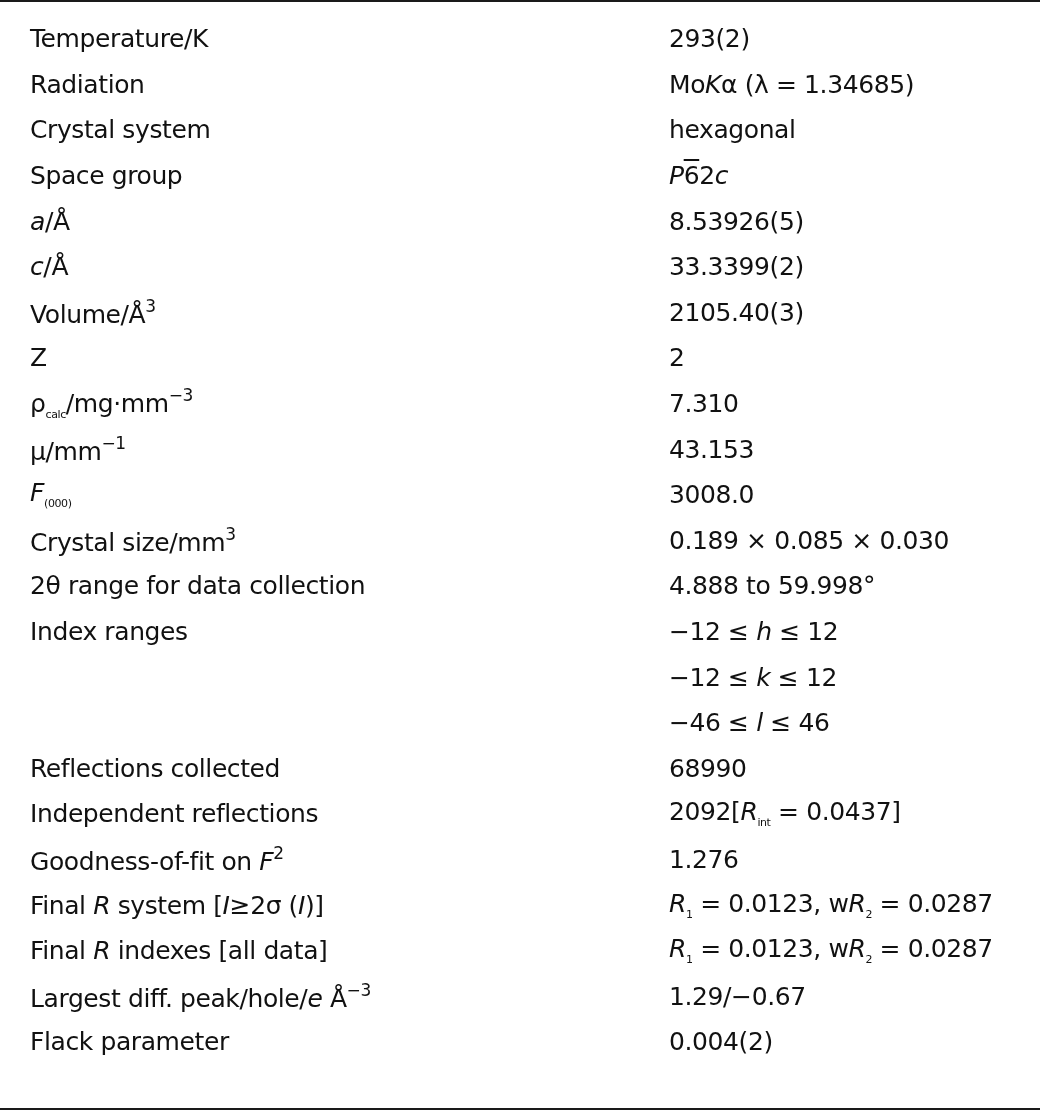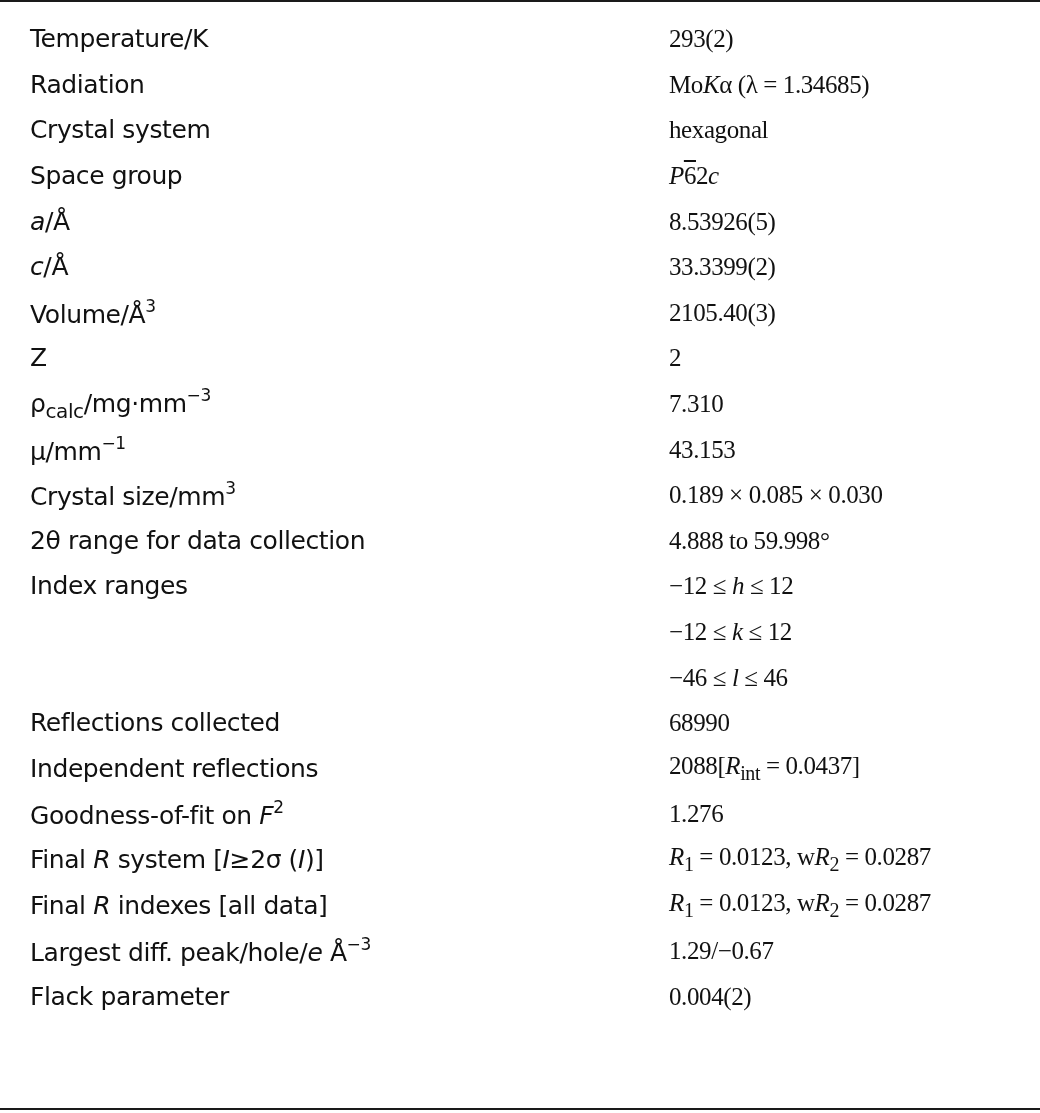--- a/index.html
+++ b/index.html
@@ -38,23 +38,23 @@
     table.crystal td {
       padding: 0;
       height: 45.6px;
       vertical-align: middle;
       font-size: 25px;
       line-height: 1;
       white-space: nowrap;
       letter-spacing: -0.4px;
     }
     td.lbl { padding-left: 30px !important; width: 639px; }
-    td.val { padding-left: 0 !important; font-family: Liberation Serif, serif; }
+    td.val { padding-left: 0 !important; }
     .it { font-style: italic; }
-    .sub { font-size: 20px; vertical-align: -6px; }
+    .sub { font-size: 11px; vertical-align: -6px; }
     .sup { font-size: 17px; vertical-align: 11px; }
     .bar { text-decoration: overline; }
   </style>
 </head>
 <body>
 
 <div class="rule-top"></div>
 
 <table class="crystal">
   <tbody>
@@ -92,20 +92,24 @@
   </tr>
   <tr>
     <td class="lbl"><span>ρ</span><span class="sub">calc</span><span>/mg·mm</span><span class="sup">−3</span></td>
     <td class="val">7.310</td>
   </tr>
   <tr>
     <td class="lbl"><span>μ/mm</span><span class="sup">−1</span></td>
     <td class="val">43.153</td>
   </tr>
   <tr>
+    <td class="lbl"><span class="it">F</span><span class="sub">(000)</span></td>
+    <td class="val">3008.0</td>
+  </tr>
+  <tr>
     <td class="lbl"><span>Crystal size/mm</span><span class="sup">3</span></td>
     <td class="val">0.189 × 0.085 × 0.030</td>
   </tr>
   <tr>
     <td class="lbl">2θ range for data collection</td>
     <td class="val">4.888 to 59.998°</td>
   </tr>
   <tr>
     <td class="lbl">Index ranges</td>
     <td class="val"><span>−12 ≤ </span><span class="it">h</span><span> ≤ 12</span></td>
@@ -117,21 +121,21 @@
   <tr>
     <td class="lbl"></td>
     <td class="val"><span>−46 ≤ </span><span class="it">l</span><span> ≤ 46</span></td>
   </tr>
   <tr>
     <td class="lbl">Reflections collected</td>
     <td class="val">68990</td>
   </tr>
   <tr>
     <td class="lbl">Independent reflections</td>
-    <td class="val"><span>2088[</span><span class="it">R</span><span class="sub">int</span><span> = 0.0437]</span></td>
+    <td class="val"><span>2092[</span><span class="it">R</span><span class="sub">int</span><span> = 0.0437]</span></td>
   </tr>
   <tr>
     <td class="lbl"><span>Goodness-of-fit on </span><span class="it">F</span><span class="sup">2</span></td>
     <td class="val">1.276</td>
   </tr>
   <tr>
     <td class="lbl"><span>Final </span><span class="it">R</span><span> system [</span><span class="it">I</span><span>≥2σ (</span><span class="it">I</span><span>)]</span></td>
     <td class="val"><span class="it">R</span><span class="sub">1</span><span> = 0.0123, w</span><span class="it">R</span><span class="sub">2</span><span> = 0.0287</span></td>
   </tr>
   <tr>

